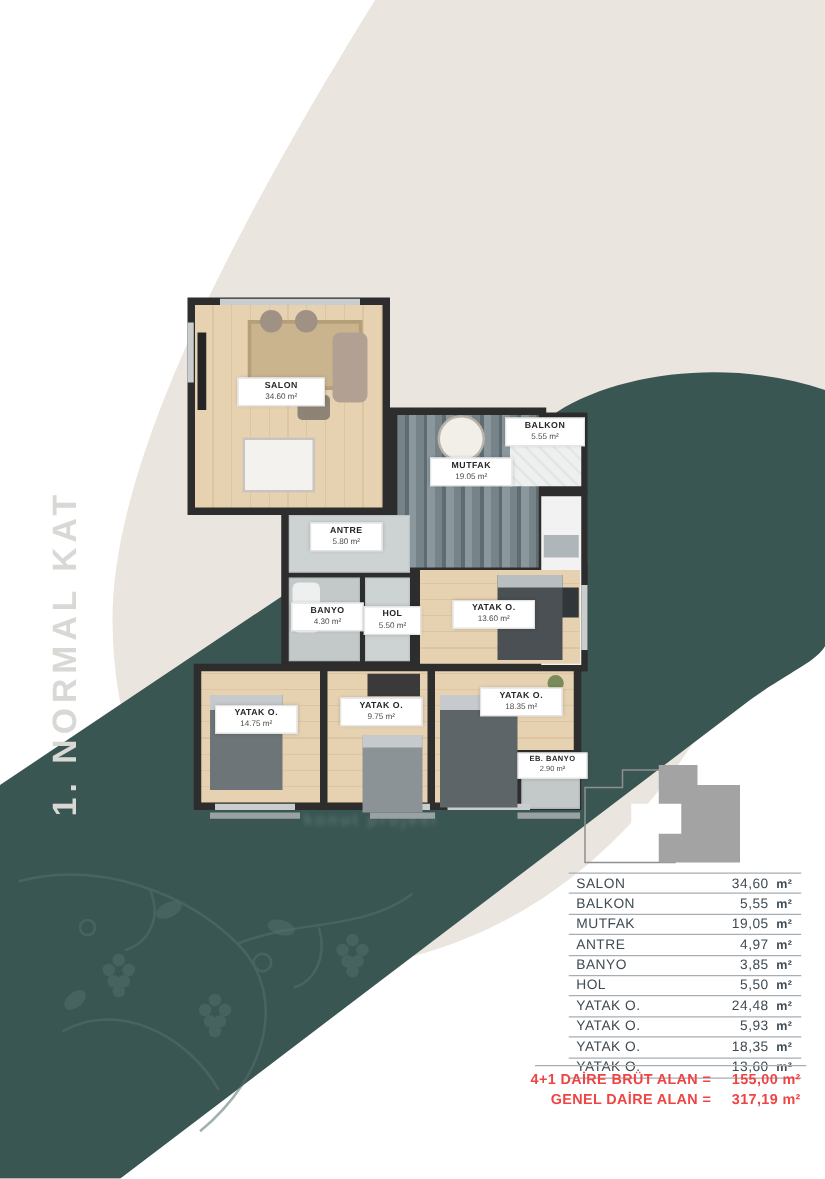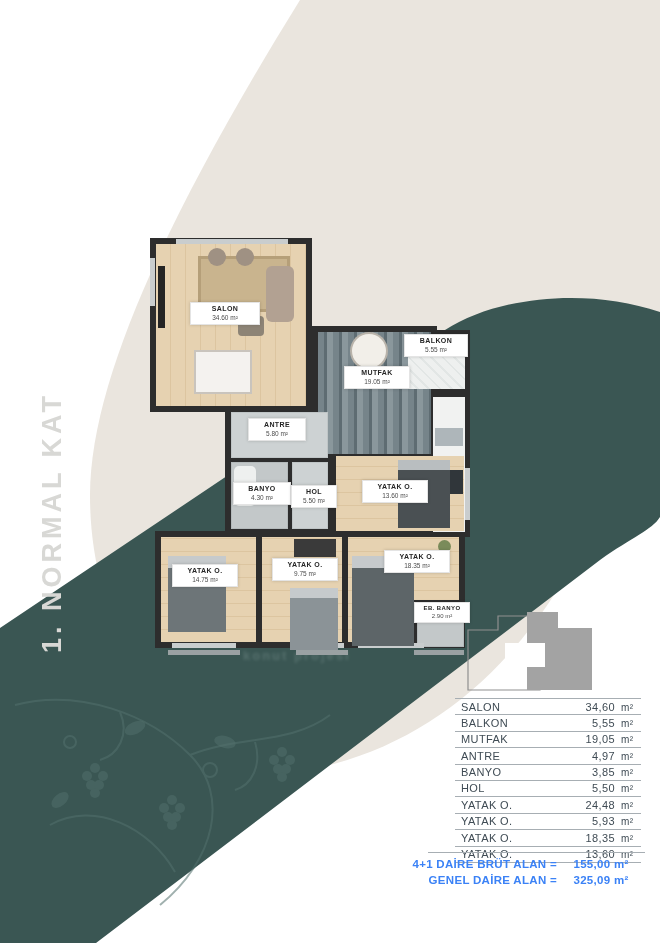--- a/index.html
+++ b/index.html
@@ -46,24 +46,24 @@
   
   .area-table{position:absolute;left:455px;top:698px;width:186px;color:#3f4b54;}
   .arow{
     display:flex;justify-content:space-between;align-items:baseline;
     border-top:1px solid #a7aeb3;padding:1.5px 2px 1.5px 6px;height:12.4px;
     font-size:11px;letter-spacing:.4px;
   }
   .arow:last-child{border-bottom:1px solid #a7aeb3;}
   .aname{text-align:left;}
   .aval{text-align:right;flex:1;padding-right:6px;}
-  .aunit{width:18px;text-align:left;font-size:10px;}
+  .aunit{width:18px;text-align:left;font-size:10px;font-weight:bold;}
 
   .totals-sep{position:absolute;left:428px;top:852px;width:217px;height:1px;background:#a7aeb3;}
-  .totals{position:absolute;left:392px;top:858px;width:245px;color:#3b82f6;}
+  .totals{position:absolute;left:404px;top:858px;width:245px;color:#ef4444;}
   .trow{display:flex;justify-content:flex-end;align-items:baseline;font-size:11.5px;font-weight:700;letter-spacing:.3px;margin-bottom:4px;}
   .trow .tval{width:72px;text-align:center;padding-left:8px;}
 
   
   .watermark{
     position:absolute;left:243px;top:648px;width:160px;
     color:#6d8683;opacity:.55;filter:blur(1.6px);
     font-size:13px;letter-spacing:2px;font-weight:600;
   }
 </style>
@@ -273,17 +273,17 @@
   </div>
 
   <div class="totals-sep"></div>
   <div class="totals">
     <div class="trow">
       <span>4+1 DAİRE BRÜT ALAN =</span>
       <span class="tval">155,00 m²</span>
     </div>
     <div class="trow">
       <span>GENEL DAİRE ALAN =</span>
-      <span class="tval">325,09 m²</span>
+      <span class="tval">317,19 m²</span>
     </div>
   </div>
 
 </div>
 
 </body></html>

